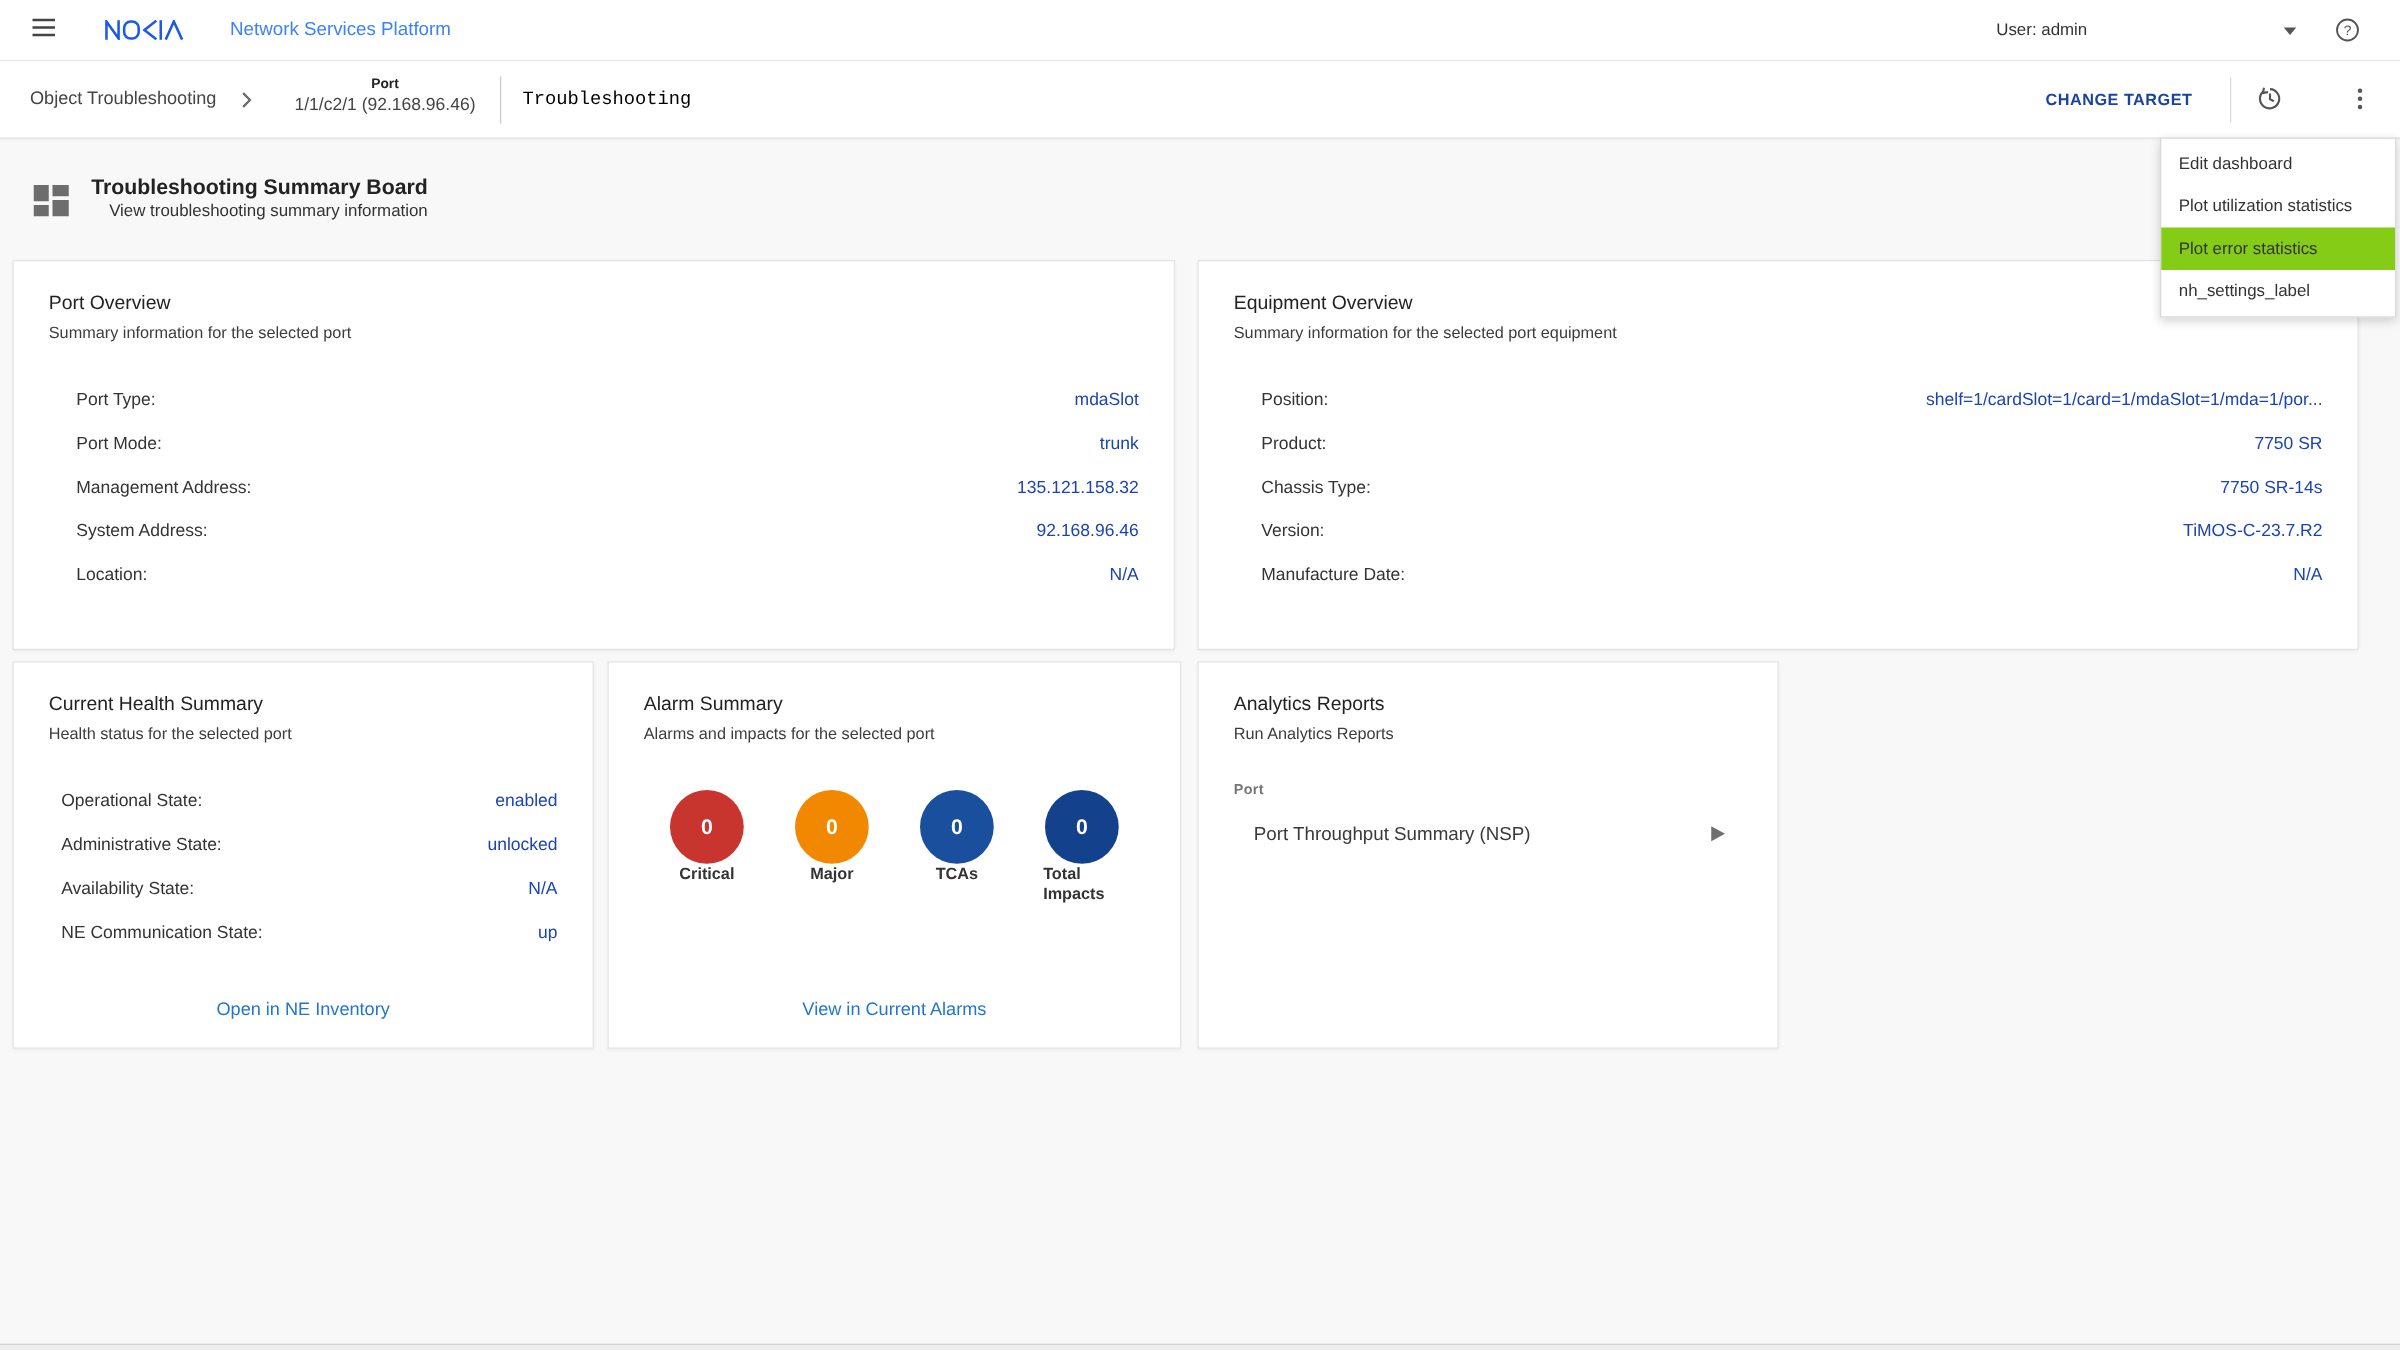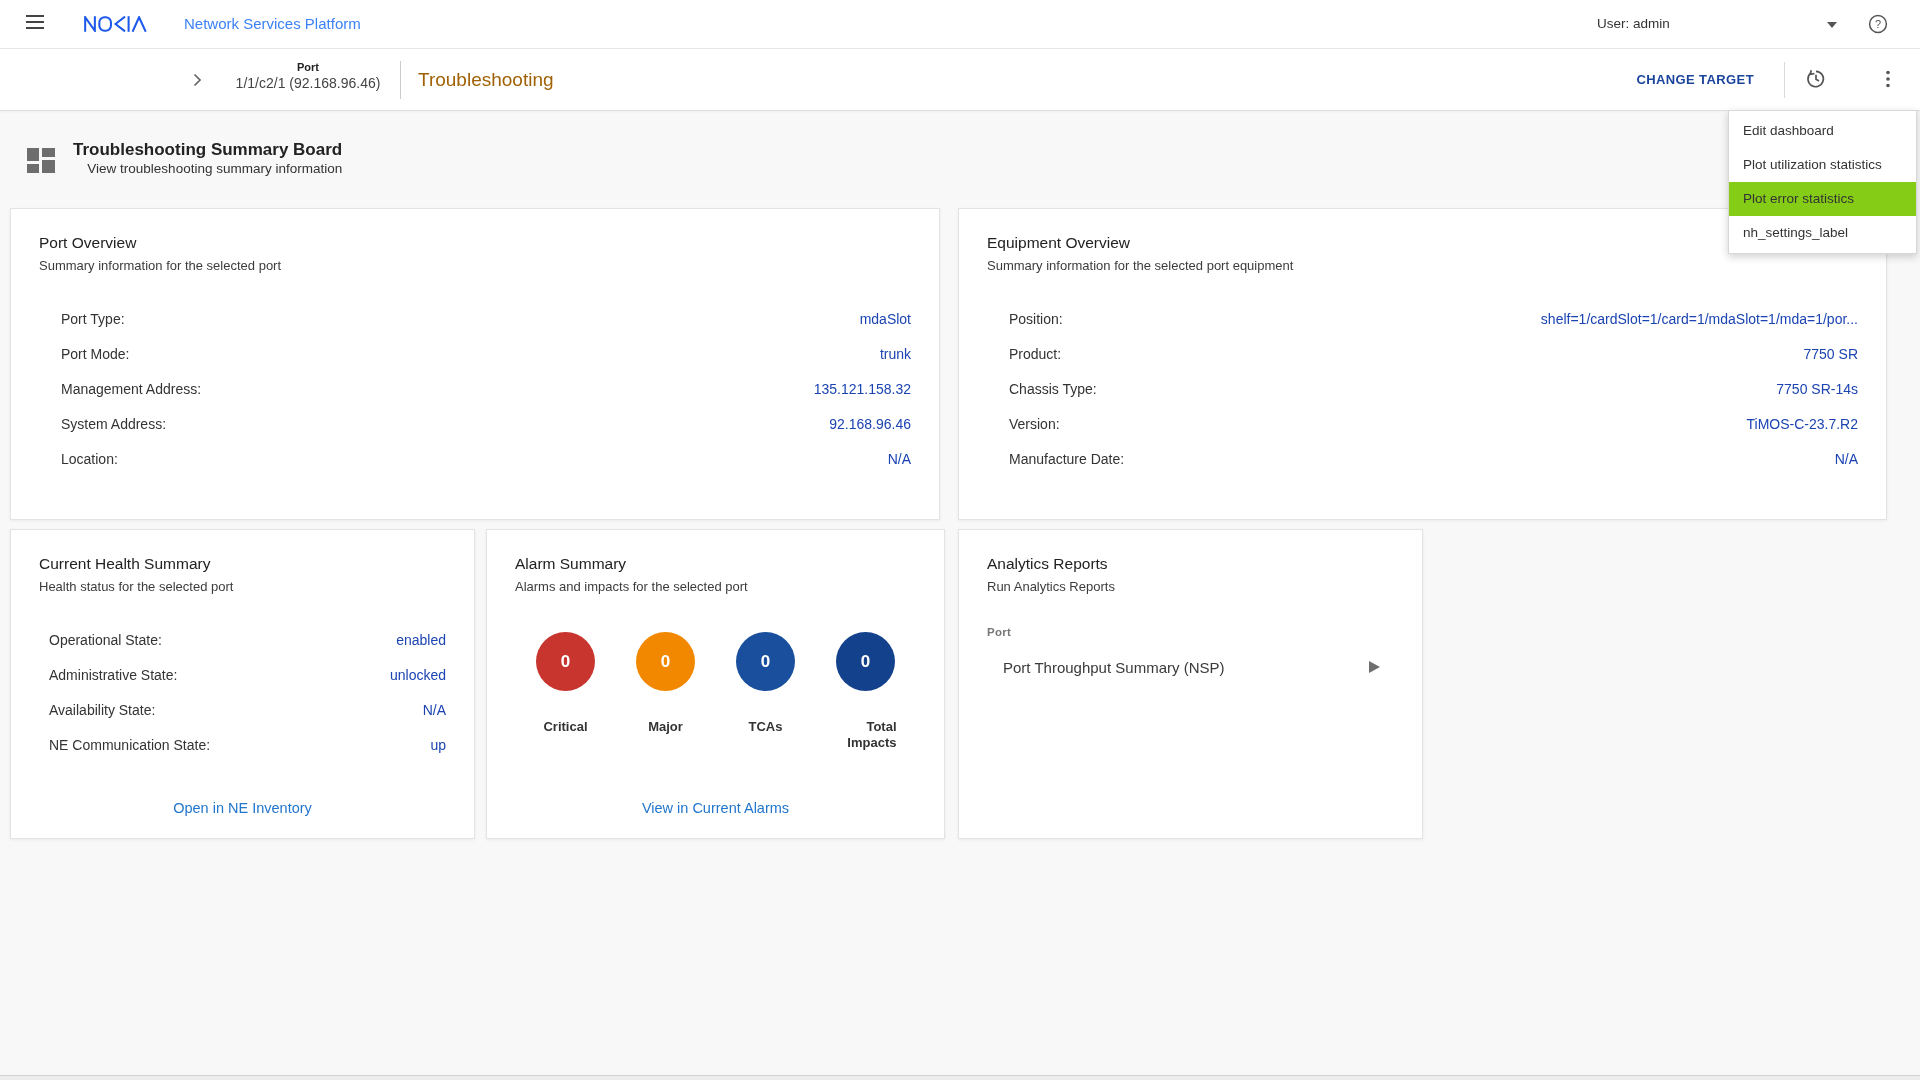--- a/index.html
+++ b/index.html
@@ -22,21 +22,21 @@
 
   
   .crumbbar{position:absolute;left:0;top:49px;width:1920px;height:61px;background:#fff;
             border-bottom:1px solid #e0e0e0;box-shadow:0 1px 2px rgba(0,0,0,.04);z-index:5;}
   .crumb-root{position:absolute;left:24px;top:0;height:61px;line-height:61px;font-size:14.5px;color:#444;cursor:pointer;}
   .crumb-chevron{position:absolute;left:193px;top:24px;}
   .crumb-target{position:absolute;left:228px;top:11px;width:160px;text-align:center;}
   .crumb-target .type{font-size:11px;font-weight:bold;color:#222;line-height:14px;}
   .crumb-target .name{font-size:14px;color:#444;line-height:18px;}
   .crumb-divider{position:absolute;left:400px;top:12px;width:1px;height:38px;background:#ccc;}
-  .crumb-section{position:absolute;left:418px;top:0;height:61px;line-height:61px;font-size:19px;color:#a16207;}
+  .crumb-section{position:absolute;left:418px;top:0;height:61px;line-height:61px;font-size:15px;color:#000000;font-family:Liberation Mono, monospace;}
   .change-target{position:absolute;right:166px;top:0;height:61px;line-height:61px;font-size:13px;
                  font-weight:bold;letter-spacing:.4px;color:#1a449c;cursor:pointer;}
   .toolbar-divider{position:absolute;left:1784px;top:13px;width:1px;height:36px;background:#d9d9d9;}
   .icon-btn{position:absolute;top:19px;width:22px;height:22px;cursor:pointer;}
   .history-btn{left:1805px;}
   .kebab-btn{left:1877px;}
 
   
   .context-menu{position:absolute;left:1728px;top:110px;width:187px;background:#fff;
                 border:1px solid #d8d8d8;box-shadow:0 3px 8px rgba(0,0,0,.18);padding:3px 0;z-index:20;}
@@ -70,21 +70,21 @@
   .field-value{font-size:14px;color:#1b44b2;max-width:540px;white-space:nowrap;overflow:hidden;text-overflow:ellipsis;}
   .fields-tight .field-row{padding-left:10px;}
   .card-link{position:absolute;bottom:22px;left:0;right:0;text-align:center;color:#2276cc;
              font-weight:normal;font-size:14.5px;cursor:pointer;}
 
   
   .counters{display:flex;justify-content:center;gap:38px;margin-top:36px;}
   .counter{width:62px;display:flex;flex-direction:column;align-items:center;}
   .circle{width:59px;height:59px;border-radius:50%;color:#fff;font-weight:bold;font-size:17px;
           display:flex;align-items:center;justify-content:center;}
-  .counter-label{text-align:right;font-weight:bold;font-size:13px;color:#333;margin-top:28px;line-height:16px;}
+  .counter-label{text-align:left;font-weight:bold;font-size:13px;color:#333;margin-top:0;line-height:16px;}
 
   
   .group-label{margin-top:30px;font-size:11.5px;font-weight:bold;color:#767676;letter-spacing:.3px;}
   .report-row{margin-top:14px;height:30px;display:flex;align-items:center;justify-content:space-between;
               padding:0 14px 0 16px;font-size:15px;color:#3a3a3a;cursor:pointer;gap:26px;}
   .play-icon{width:0;height:0;border-left:11px solid #6f6f6f;border-top:6.5px solid transparent;
              border-bottom:6.5px solid transparent;}
 
   .footer-strip{position:absolute;left:0;bottom:0;width:1920px;height:4px;background:#ededed;border-top:1px solid #d2d2d2;}
 </style>
@@ -116,20 +116,21 @@
     <div class="caret"></div>
     <div class="help-btn">
       <svg width="22" height="22" viewBox="0 0 22 22">
         <circle cx="11" cy="11" r="8.4" fill="none" stroke="#555" stroke-width="1.5"></circle>
         <text x="11" y="15" text-anchor="middle" font-size="11" font-family="Liberation Sans, sans-serif" fill="#555">?</text>
       </svg>
     </div>
   </div>
 
   <div class="crumbbar">
+    <div class="crumb-root">Object Troubleshooting</div>
     <div class="crumb-chevron">
       <svg width="9" height="14" viewBox="0 0 9 14">
           <path d="M1.5 1.5 L7 7 L1.5 12.5" fill="none" stroke="#666" stroke-width="1.7"></path>
         </svg>
     </div>
     <div class="crumb-target">
       <div class="type">Port</div>
       <div class="name">1/1/c2/1 (92.168.96.46)</div>
     </div>
     <div class="crumb-divider"></div>

